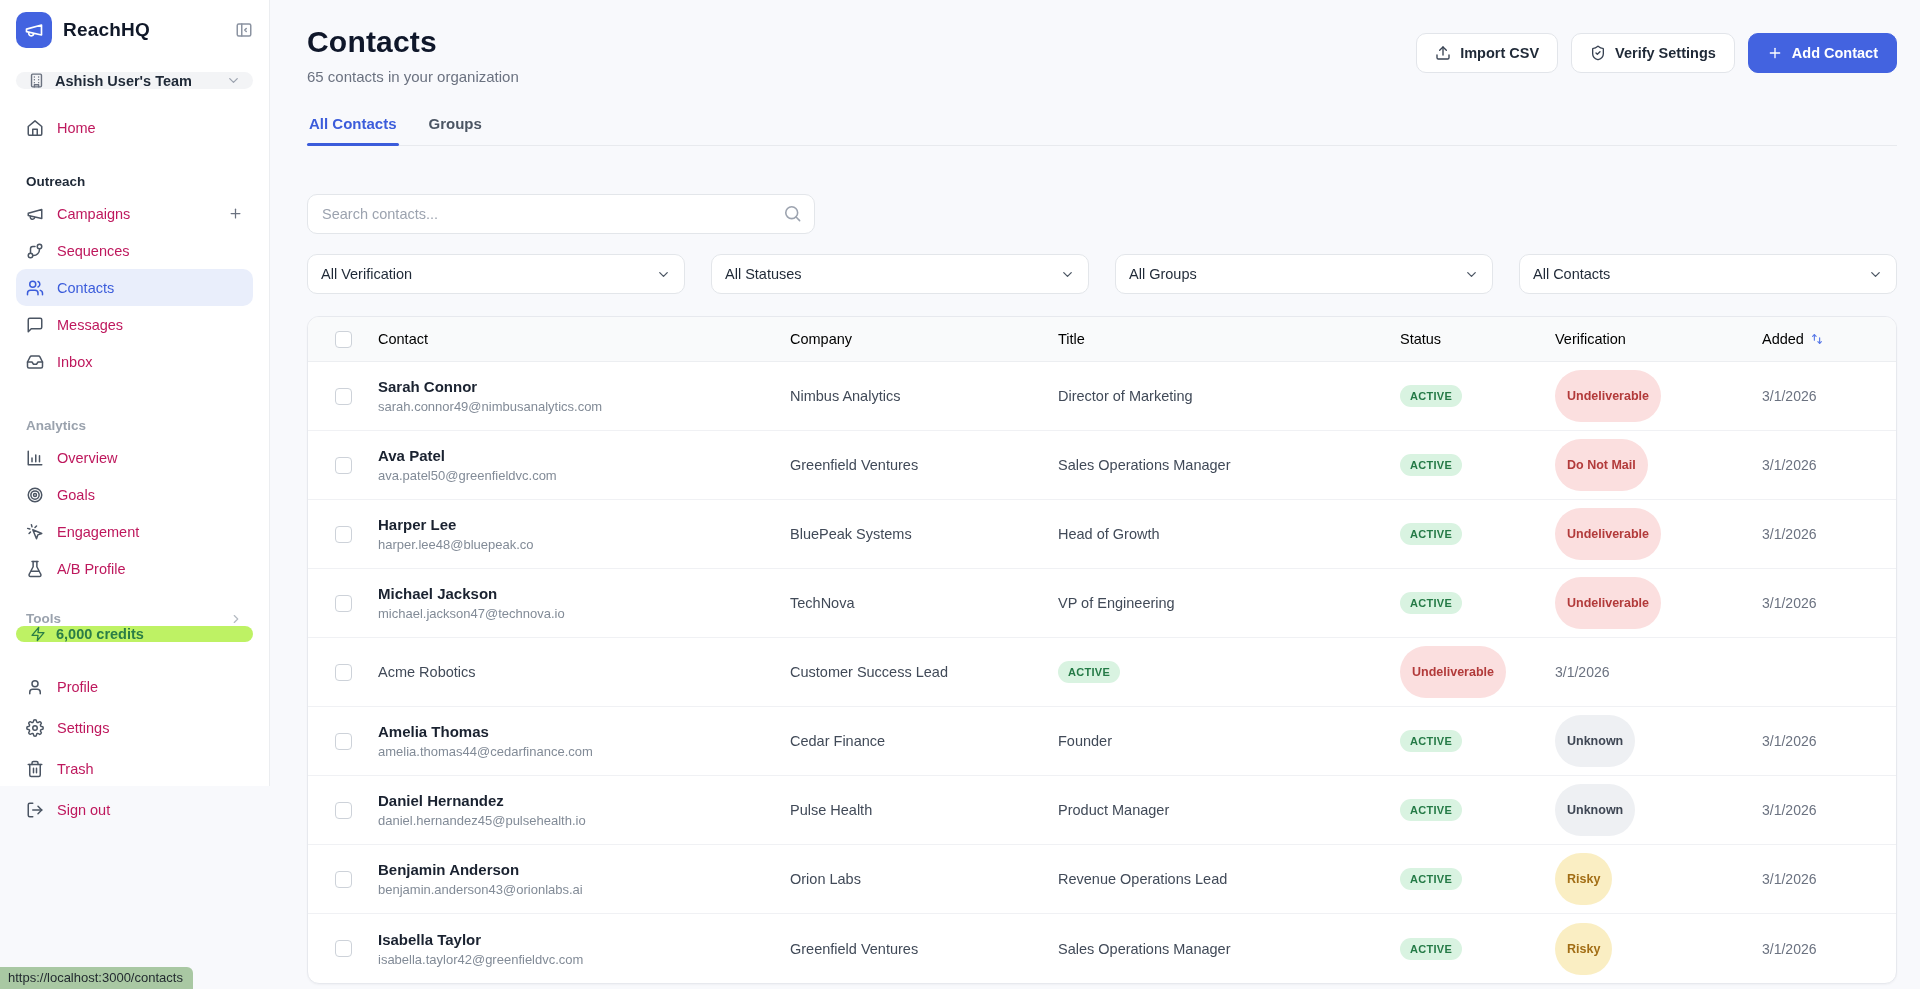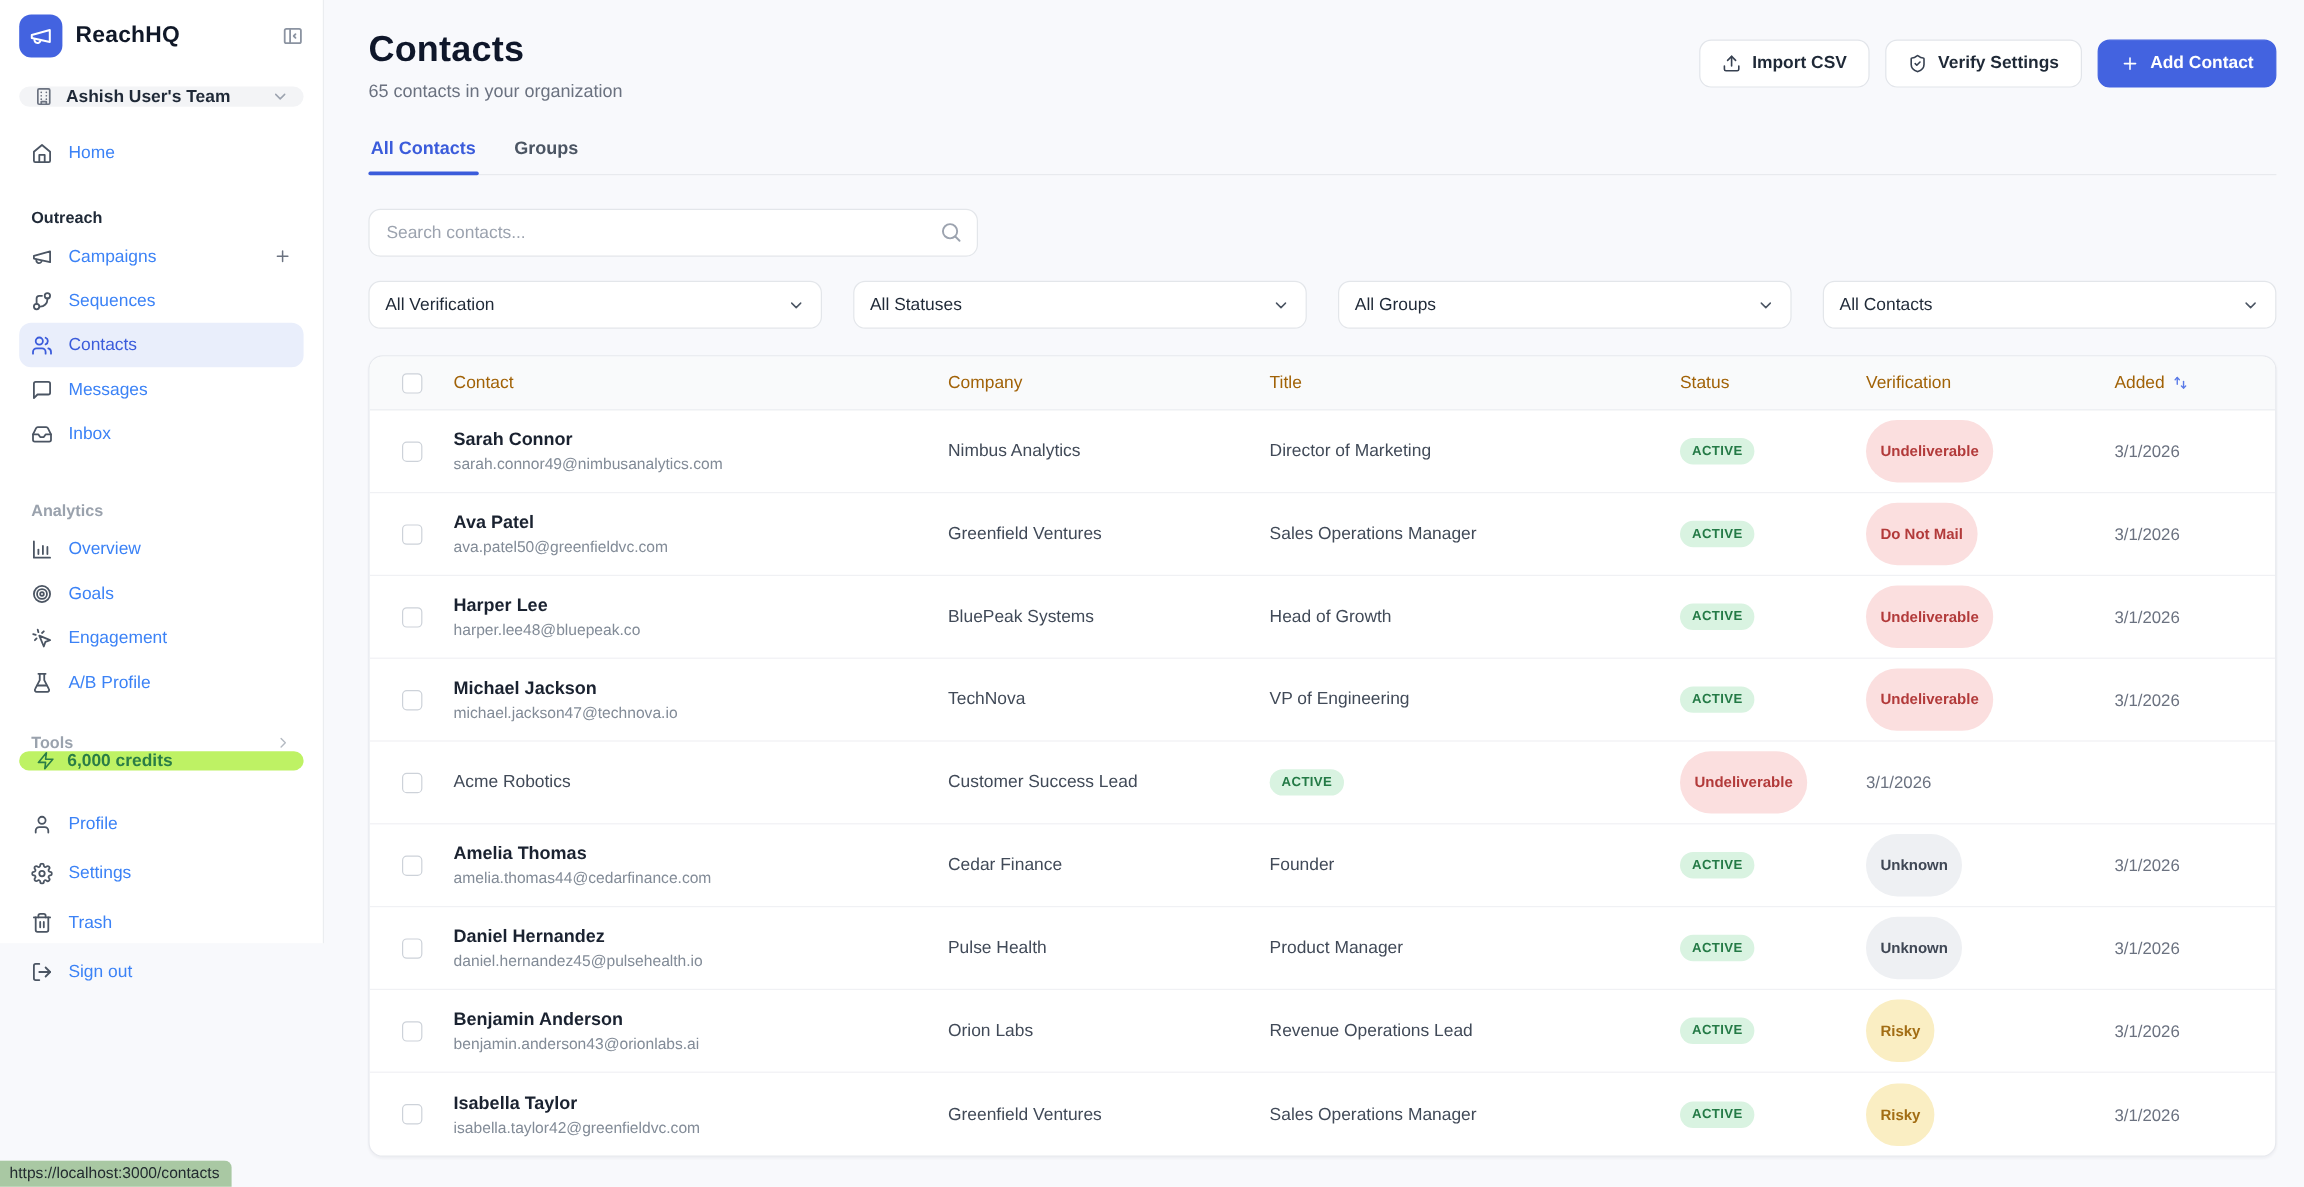--- a/index.html
+++ b/index.html
@@ -40,21 +40,21 @@
   .team-pill .icon { color:#6b7280; }
   .team-pill .icon svg { width:17px; height:17px; }
   .team-pill .chev { margin-left:auto; color:#9ca3af; }
   .team-pill .chev svg { width:15px; height:15px; }
 
   nav { display:flex; flex-direction:column; }
   #sidebar-nav { margin-top:20px; }
   .nav-item {
     height:37px; display:flex; align-items:center; gap:13px;
     padding:0 10px; border-radius:10px; cursor:pointer;
-    font-size:14.5px; color:#3b82f6; font-weight:500;
+    font-size:14.5px; color:#be185d; font-weight:500;
   }
   .nav-item .nav-ic { color:#4b5563; width:18px; height:18px; }
   .nav-item .nav-ic svg { width:18px; height:18px; }
   .nav-item.active { background:#e9eefb; color:#3b5cdb; }
   .nav-item.active .nav-ic { color:#3b5cdb; }
   .nav-item .trailing { margin-left:auto; color:#6b7280; }
   .nav-item .trailing svg { width:15px; height:15px; }
   .section-label {
     margin-top:24px; margin-bottom:3px; padding:0 10px; height:22px;
     display:flex; align-items:center;
@@ -110,21 +110,21 @@
     background:none; border:none; cursor:pointer; font-family:inherit;
     font-size:15px; font-weight:600; color:#4b5563;
     padding:0 2px 13px 2px; position:relative;
   }
   .tab.active { color:#3b5cdb; }
   .tab.active::after {
     content:""; position:absolute; left:0; right:0; bottom:-1px; height:3px;
     background:#3b5cdb; border-radius:2px;
   }
 
-  .search-wrap { margin-top:28px; position:relative; width:508px; }
+  .search-wrap { margin-top:48px; position:relative; width:508px; }
   .search-wrap input {
     width:100%; height:40px; border:1px solid #e3e6ea; border-radius:10px;
     background:#fff; padding:0 42px 0 14px; font-family:inherit; font-size:14.5px; color:#111827;
     outline:none;
   }
   .search-wrap input::placeholder { color:#9ca3af; }
   .search-ic { position:absolute; right:13px; top:10px; color:#9ca3af; }
   .search-ic svg { width:19px; height:19px; }
 
   #filters { margin-top:20px; display:grid; grid-template-columns:repeat(4,1fr); gap:26px; }
@@ -136,21 +136,21 @@
   .select .icon { color:#4b5563; }
   .select .icon svg { width:15px; height:15px; }
 
   
   .table-card {
     margin-top:22px; background:#fff; border:1px solid #e7e9ee; border-radius:12px;
     overflow:hidden; box-shadow:0 1px 2px rgba(16,24,40,.04);
   }
   .tgrid { display:grid; grid-template-columns:70px 412px 268px 342px 155px 207px 1fr; align-items:center; }
   .thead { height:45px; background:#f9fafb; border-bottom:1px solid #eceef1; }
-  .th { font-size:14.5px; font-weight:500; color:#a16207; display:flex; align-items:center; gap:6px; }
+  .th { font-size:14.5px; font-weight:500; color:#000000; display:flex; align-items:center; gap:6px; }
   .sort-ic { color:#5b7be8; }
   .sort-ic svg { width:14px; height:14px; }
   .c-check { display:flex; justify-content:center; }
   .checkbox {
     width:17px; height:17px; border:1.5px solid #cdd2d9; border-radius:4px;
     background:#fff; cursor:pointer; display:inline-block;
   }
   .trow { height:69px; border-bottom:1px solid #f0f1f4; }
   .trow:last-child { border-bottom:none; }
   .cname { font-size:15px; font-weight:600; color:#1a2230; }

